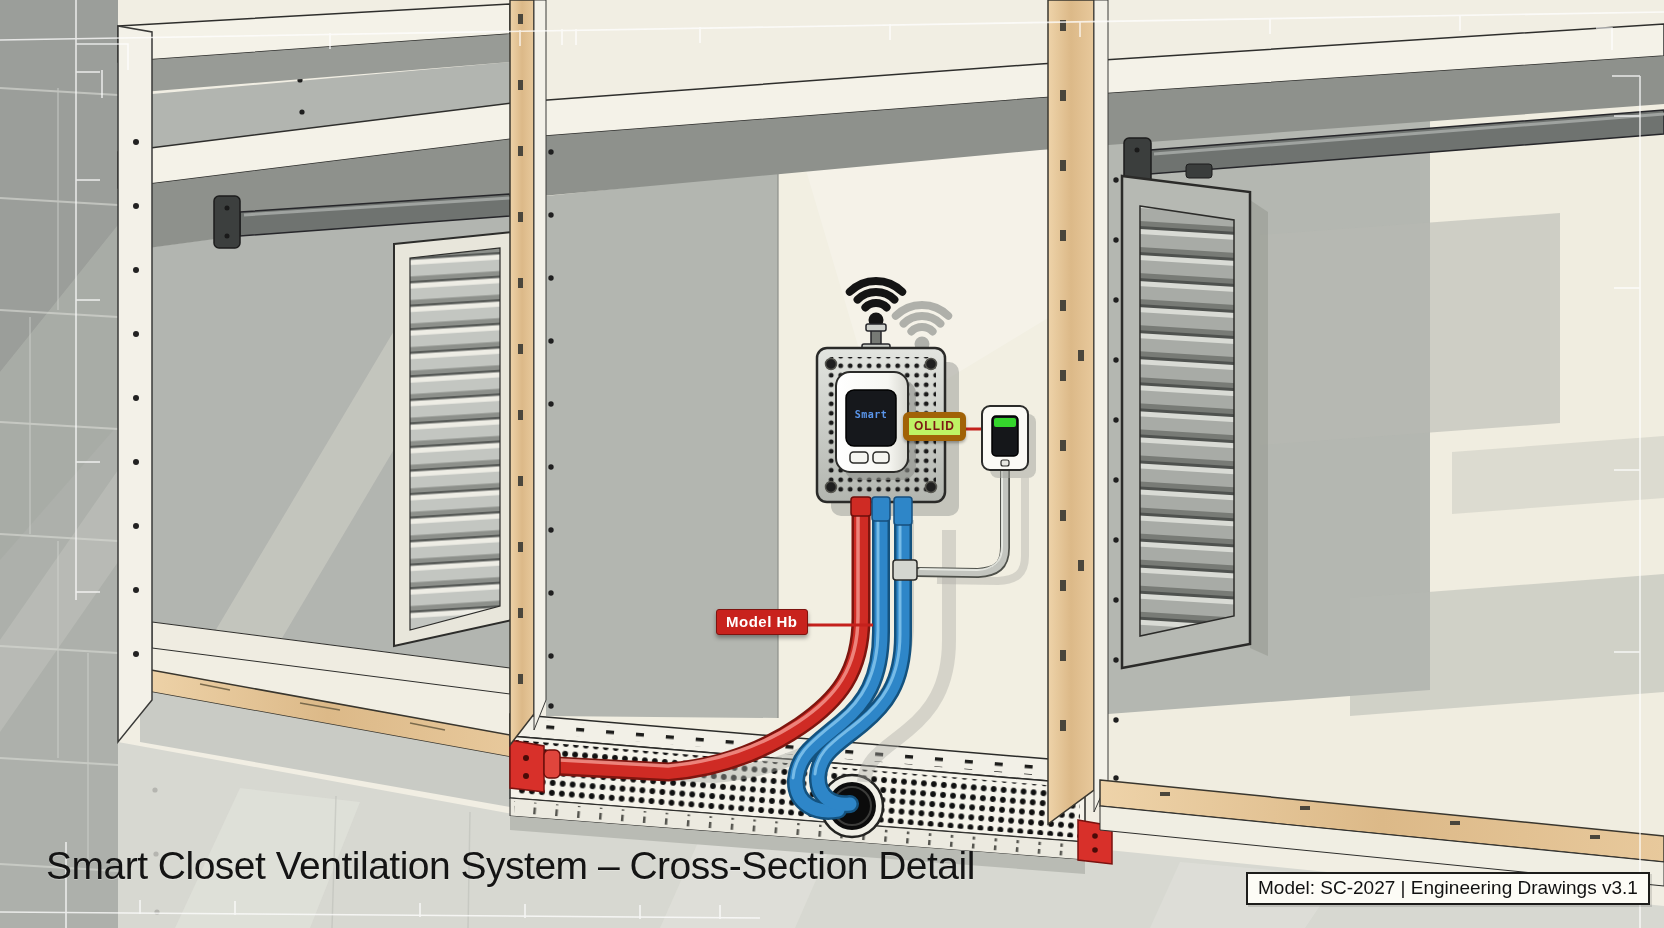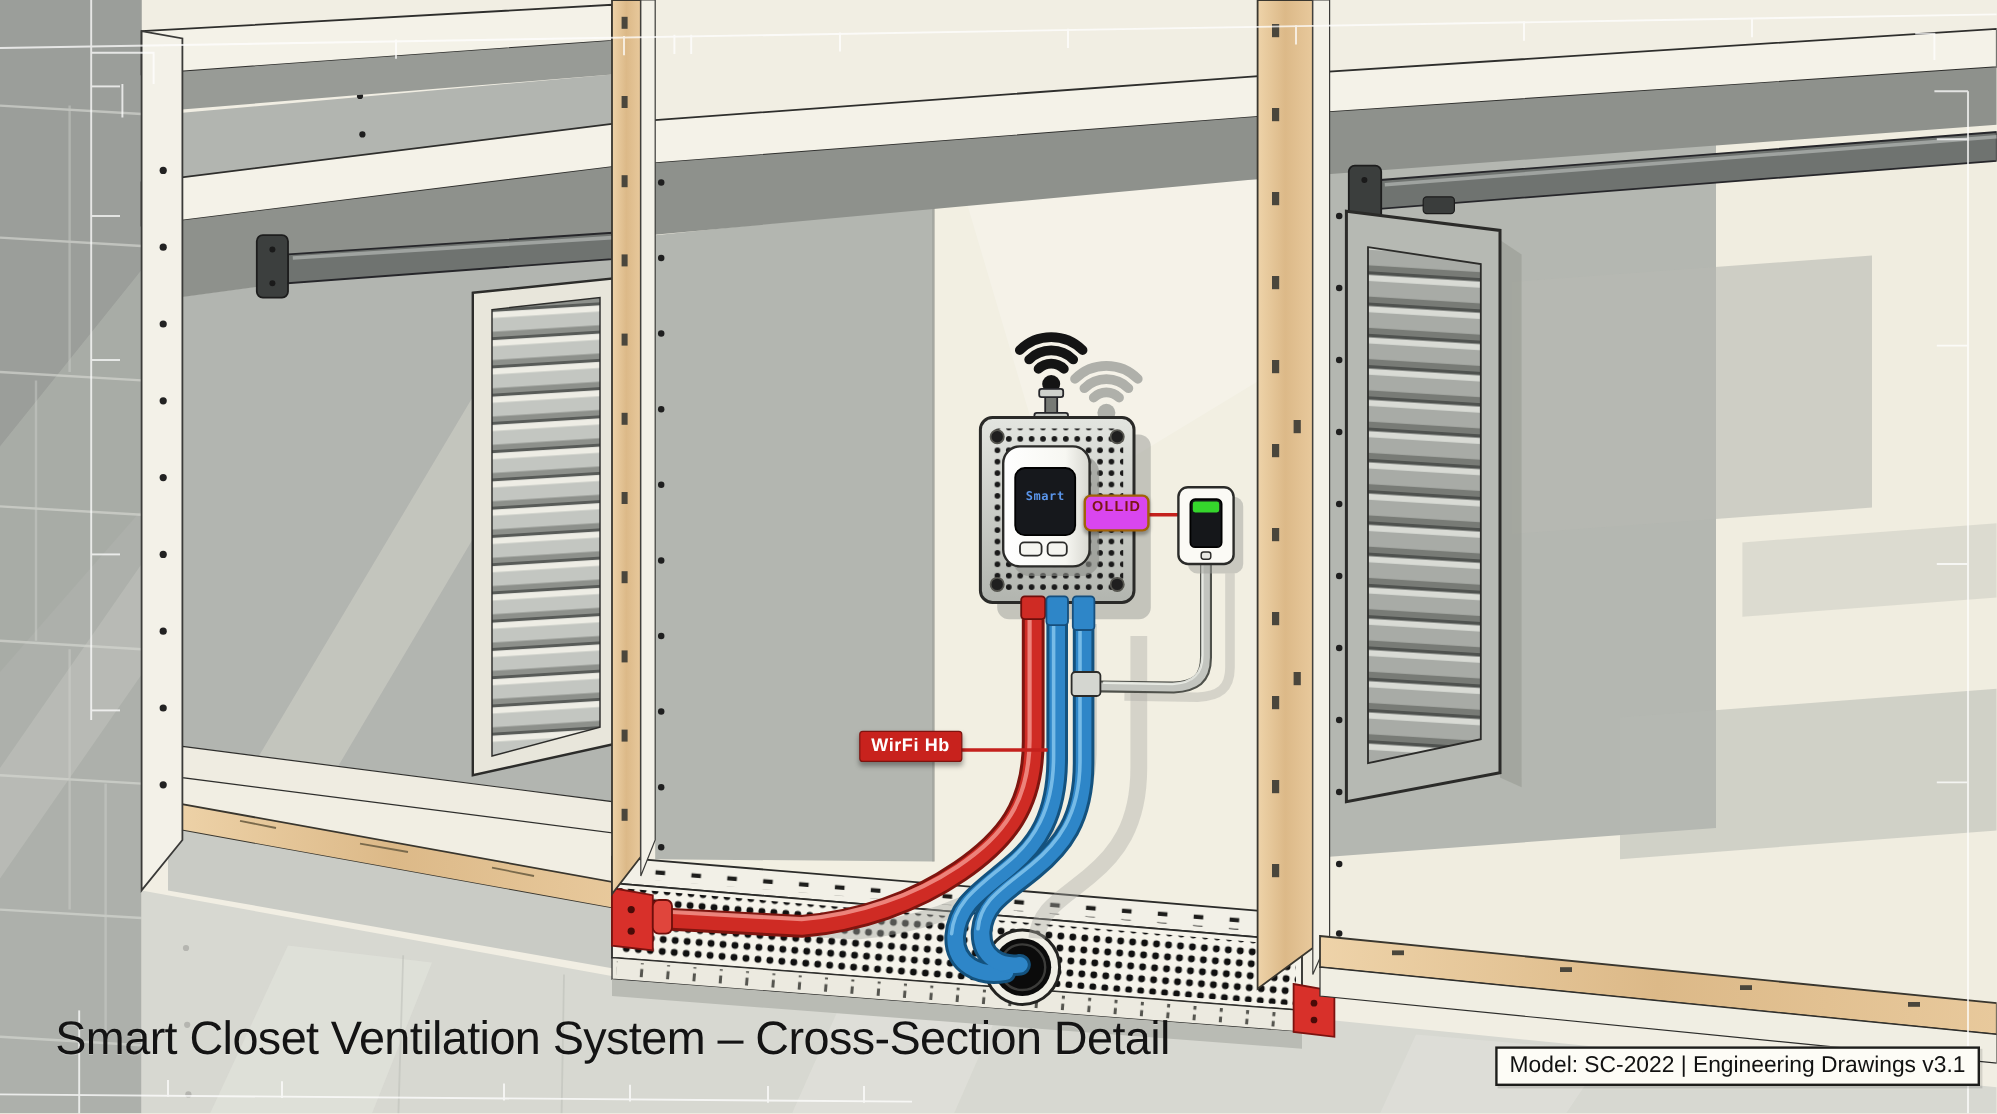--- a/index.html
+++ b/index.html
@@ -23,23 +23,23 @@
   }
   .wifi-tag{
     left:716px;top:609px;
     background:#c8221d;border:1px solid #7e130f;border-radius:3px;
     color:#fff;font-size:15px;font-weight:bold;letter-spacing:0.5px;
     padding:3px 9px 4px 9px;box-shadow:0 3px 4px rgba(0,0,0,0.35);
     white-space:nowrap;
   }
   .status-chip{
     left:903px;top:412px;
-    background:#d946ef;border:2px solid #a16207;border-radius:6px;
+    background:#bef264;border:6px solid #a16207;border-radius:6px;
     color:#7c1713;font-size:12px;font-weight:bold;letter-spacing:1px;
-    padding:1px 5px 12px 5px;box-shadow:0 2px 3px rgba(0,0,0,0.3);
+    padding:1px 5px 2px 5px;box-shadow:0 2px 3px rgba(0,0,0,0.3);
     white-space:nowrap;
   }
   .screen-text{
     left:846px;top:409px;width:50px;text-align:center;
     color:#5a95ea;font-size:10px;font-weight:bold;letter-spacing:0.5px;
     font-family:"DejaVu Sans Mono",monospace;white-space:nowrap;
   }
 </style>
 </head>
 <body>
@@ -425,17 +425,17 @@
     <line x1="140" y1="900" x2="140" y2="914"></line>
         <line x1="235" y1="901" x2="235" y2="915"></line>
     <line x1="420" y1="903" x2="420" y2="917"></line>
         <line x1="525" y1="904" x2="525" y2="918"></line>
     <line x1="640" y1="905" x2="640" y2="919"></line>
         <line x1="720" y1="905" x2="720" y2="919"></line>
   </g>
 </svg>
 
 <div class="overlay title">Smart Closet Ventilation System – Cross-Section Detail</div>
-<div class="overlay model-box">Model: SC-2022 | Engineering Drawings v3.1</div>
-<div class="overlay wifi-tag">WirFi Hb</div>
+<div class="overlay model-box">Model: SC-2027 | Engineering Drawings v3.1</div>
+<div class="overlay wifi-tag">Model Hb</div>
 <div class="overlay status-chip">OLLID</div>
 <div class="overlay screen-text">Smart</div>
 </div>
 
 </body></html>

